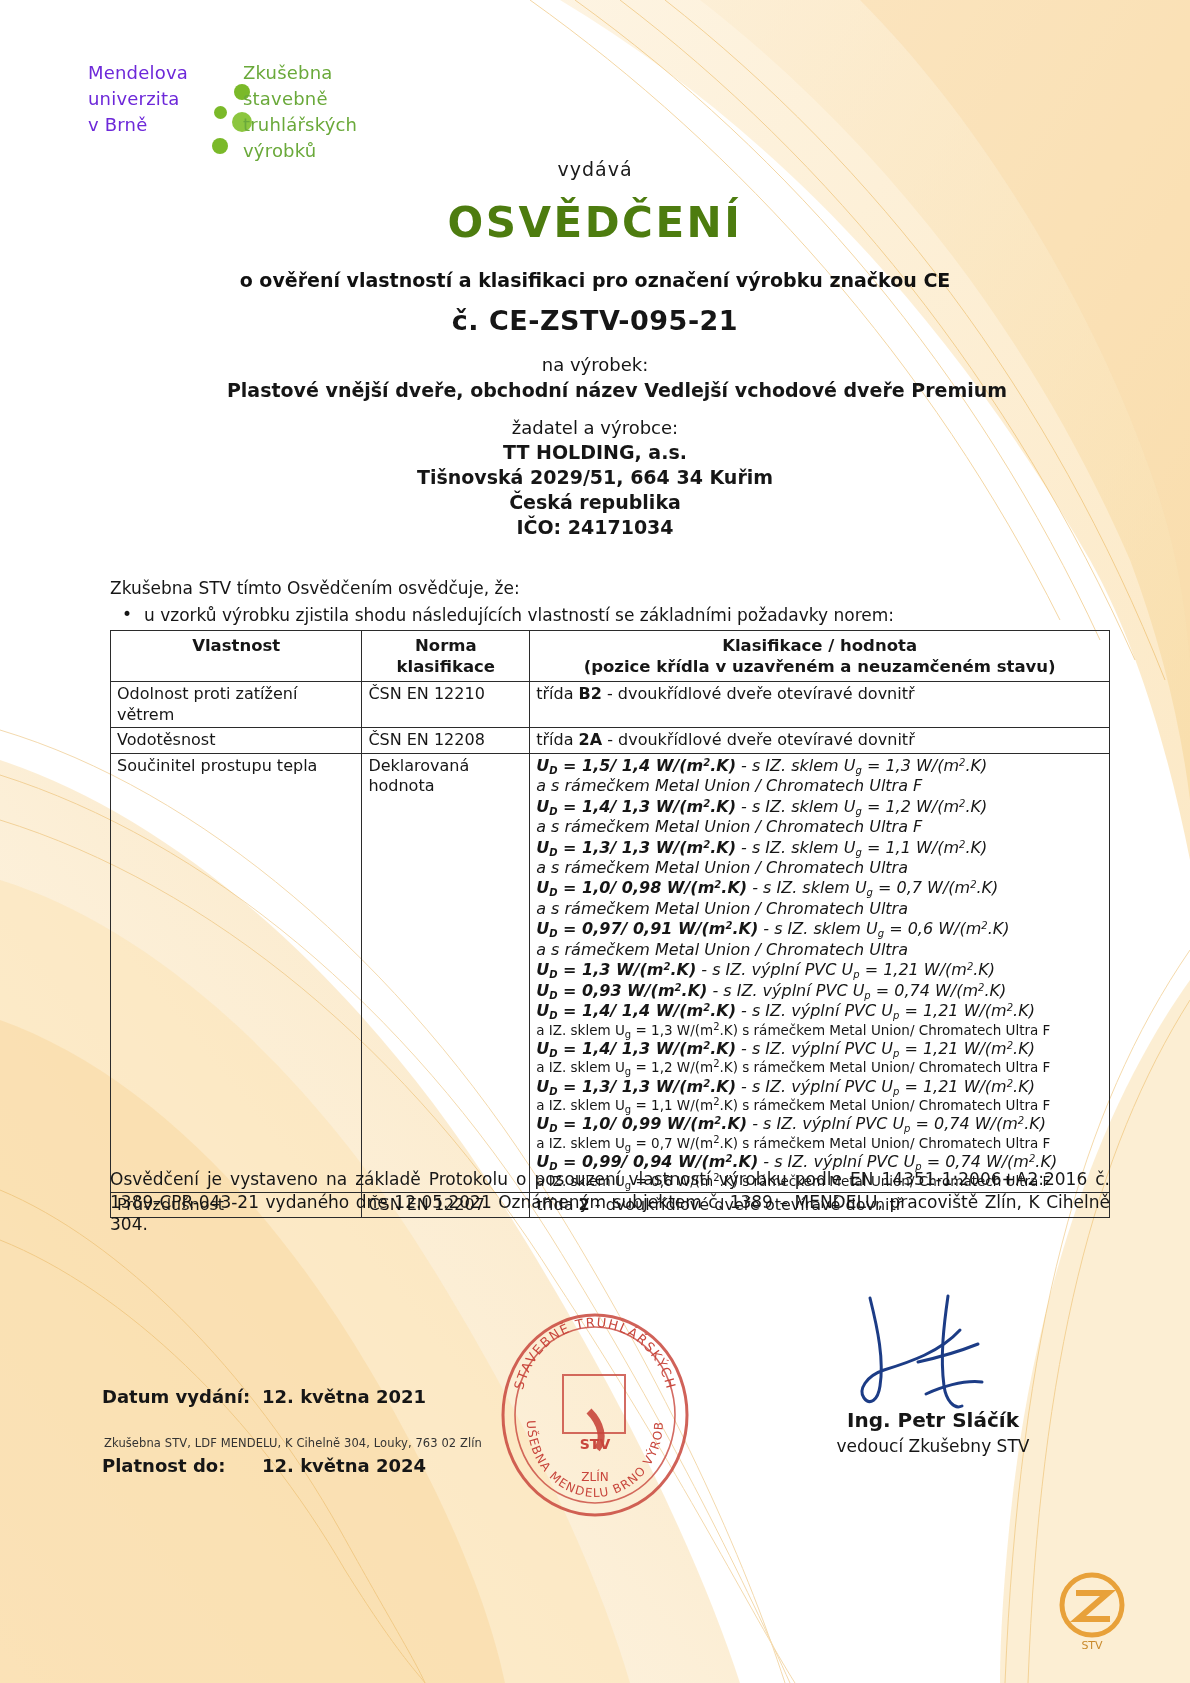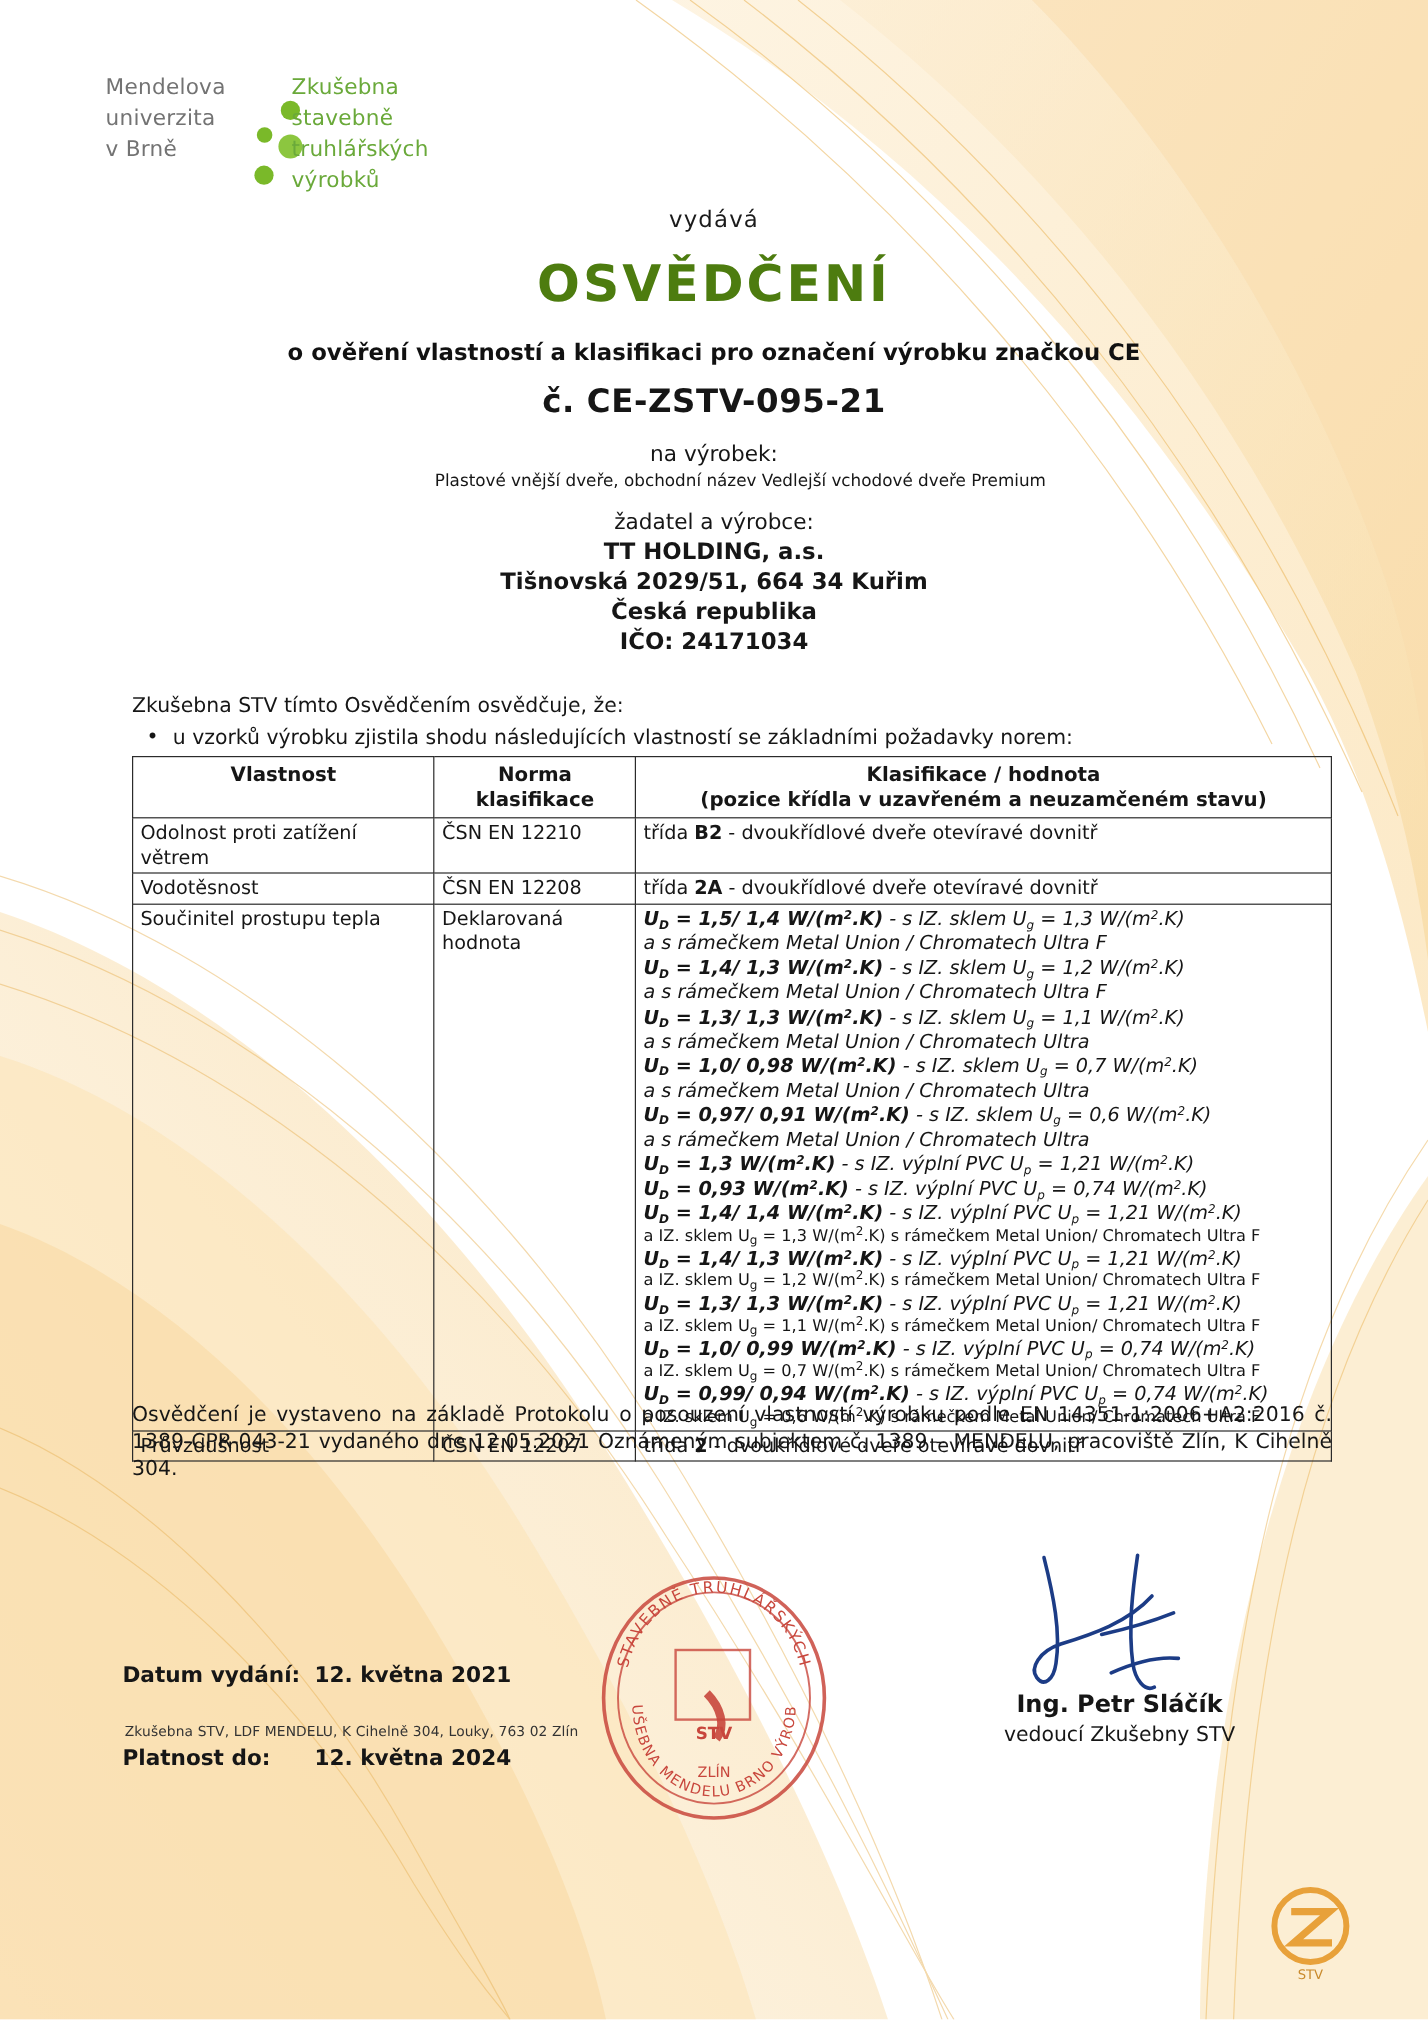--- a/index.html
+++ b/index.html
@@ -20,49 +20,49 @@
   }
   .bg svg { position:absolute; top:0; left:0; }
 
   
   .header {
     position:absolute; left:88px; top:52px; width:460px; height:110px;
   }
   .logo-left {
     position:absolute; left:0; top:8px;
     font-family:"DejaVu Sans", sans-serif;
-    font-size:18px; line-height:1.45; color:#737373; letter-spacing:.2px;
+    font-size:18px; line-height:1.45; color:#6d28d9; letter-spacing:.2px;
   }
   .logo-right {
     position:absolute; left:155px; top:8px;
     font-family:"DejaVu Sans", sans-serif;
     font-size:18px; line-height:1.45; color:#6aa93a; letter-spacing:.2px;
   }
   .dots { position:absolute; left:110px; top:12px; width:60px; height:90px; }
   .dot { position:absolute; border-radius:50%; background:#7ab929; }
   .d1 { width:16px; height:16px; left:36px; top:20px; }
   .d2 { width:13px; height:13px; left:16px; top:42px; }
   .d3 { width:20px; height:20px; left:34px; top:48px; background:#8cc63f; }
   .d4 { width:16px; height:16px; left:14px; top:74px; }
 
   
-  .titleblock { position:absolute; left:0; right:0; top:172px; text-align:center; }
+  .titleblock { position:absolute; left:0; right:0; top:158px; text-align:center; }
   .vydava { font-size:19px; letter-spacing:1px; color:#1a1a1a; }
   .osvedceni {
     font-size:42px; font-weight:bold; letter-spacing:2.5px;
     margin-top:18px; color:#4d7c0f;
   }
   .subtitle {
     font-size:19px; font-weight:bold; margin-top:22px; color:#111;
   }
   .certno {
     font-size:27px; font-weight:bold; margin-top:14px; letter-spacing:.5px;
   }
   .navyrobek { font-size:18px; margin-top:18px; }
-  .product { font-size:14px; font-weight:normal; margin-top:4px;margin-left:44px; }
+  .product { font-size:19px; font-weight:bold; margin-top:4px;margin-left:44px; }
   .zadatel { font-size:18px; margin-top:16px; }
   .applicant-line { font-size:19px; font-weight:bold; margin-top:3px; }
 
   
   .intro { position:absolute; left:110px; top:578px; width:1000px; font-size:17px; }
   .intro .l2 { margin-top:7px; padding-left:34px; position:relative; }
   .intro .l2:before {
     content:"\2022"; position:absolute; left:12px; top:-1px; font-size:17px;
   }
 

